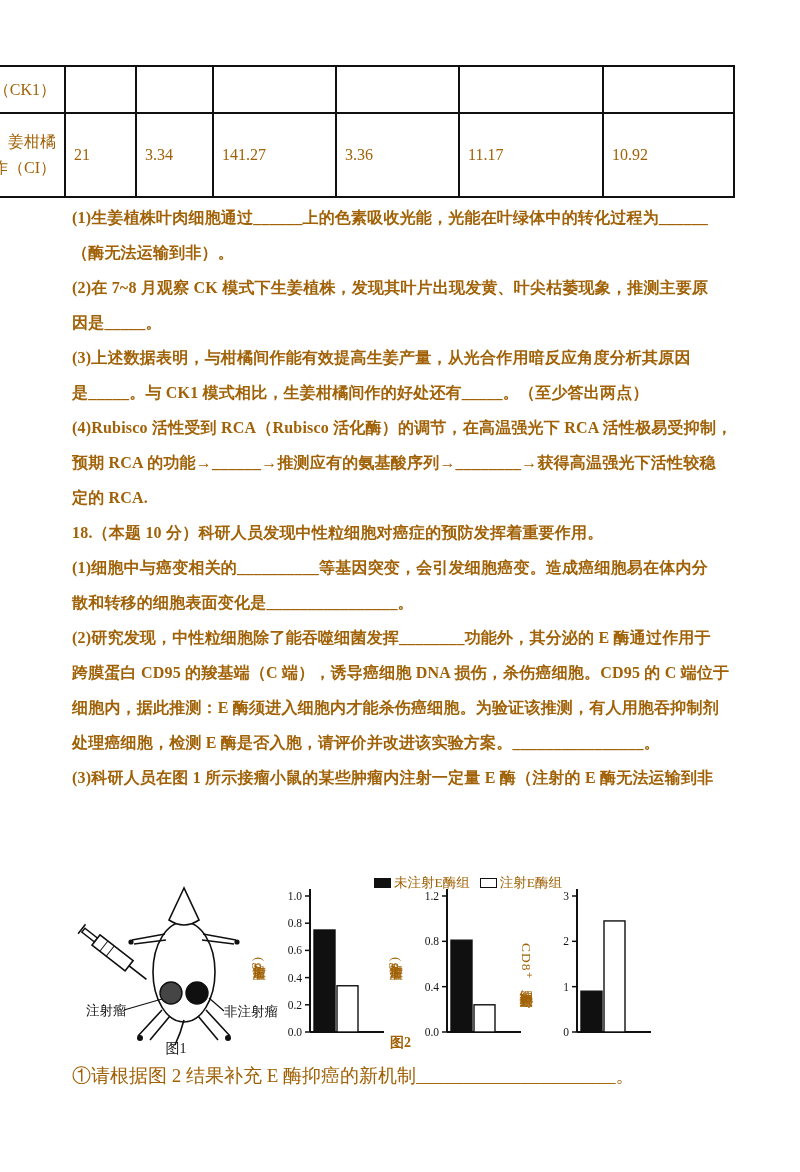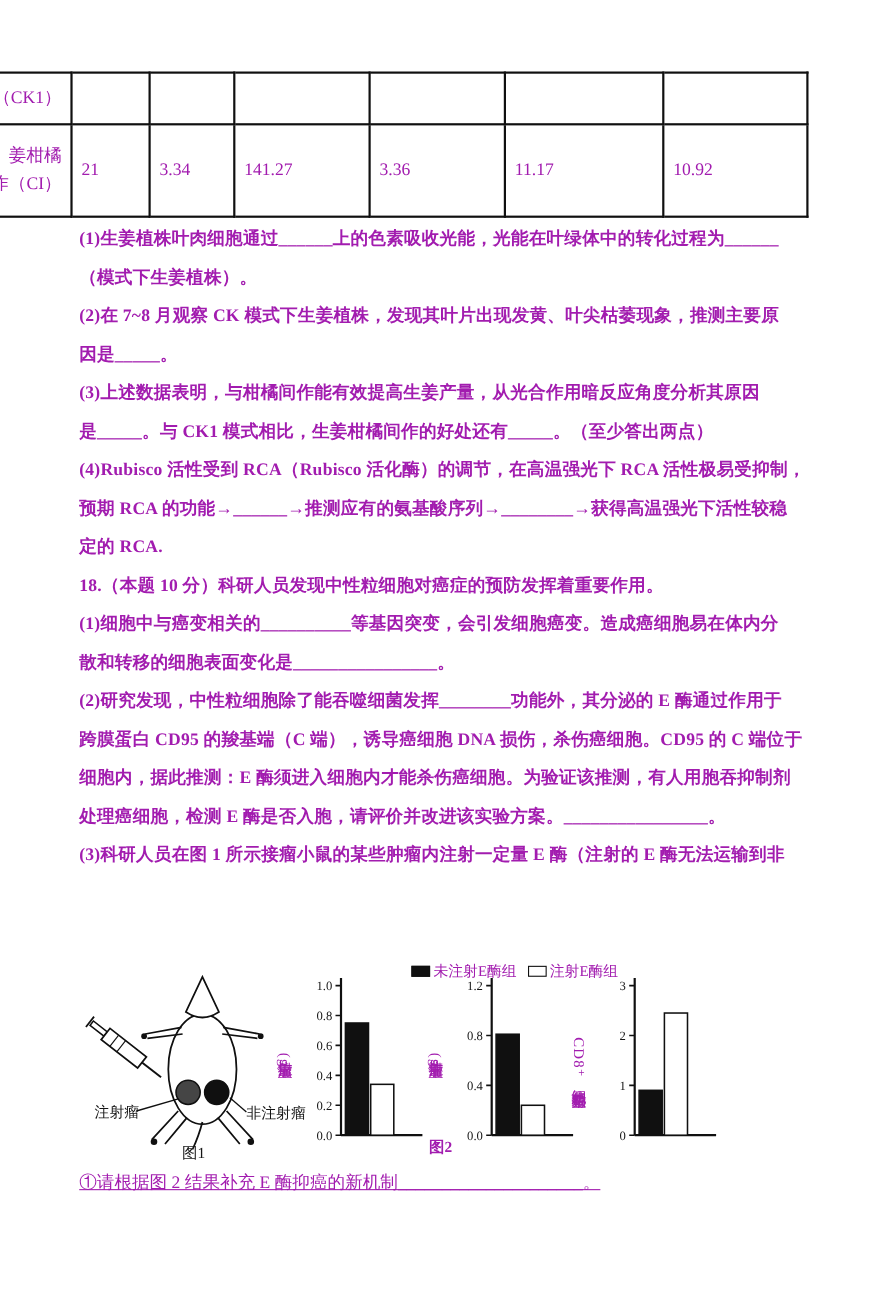--- a/index.html
+++ b/index.html
@@ -1,32 +1,32 @@
 <!DOCTYPE html>
 <html><head>
 <meta charset="utf-8">
 <style>
   html,body{margin:0;padding:0;background:#ffffff;}
   .page{
     position:relative;width:800px;height:1172px;background:#ffffff;overflow:hidden;
-    font-family:"Liberation Serif","DejaVu Serif",serif;color:#a21caf;
+    font-family:"Liberation Serif","DejaVu Serif",serif;color:#a16207;
   }
   
   .tbl-wrap{position:absolute;top:65px;left:-50px;}
   table.exam{border-collapse:collapse;table-layout:fixed;}
   table.exam td{
     border:2px solid #101010;font-size:16px;vertical-align:middle;
     padding:0 8px;white-space:nowrap;
   }
   td.hdr{text-align:right;padding-right:7px;}
   .hdr-line{line-height:26px;}
   
   .textblock{position:absolute;left:72px;top:200px;width:690px;font-weight:bold;}
   .tline{height:35px;line-height:35px;font-size:16px;white-space:nowrap;letter-spacing:0.2px;}
-  .subline{position:absolute;left:72px;top:1058px;height:35px;line-height:35px;font-size:16px;white-space:nowrap;text-decoration:underline;}
+  .subline{position:absolute;left:72px;top:1058px;height:35px;line-height:35px;font-size:19px;white-space:nowrap;}
   
   .fig-mouse{position:absolute;left:66px;top:880px;}
   .legend{position:absolute;left:330px;top:874px;display:flex;align-items:center;gap:10px;
           font-size:13.5px;white-space:nowrap;padding-left:44px;}
   .legend .item{display:flex;align-items:center;gap:3px;}
   .sw{width:17px;height:10px;border:1.5px solid #101010;display:inline-block;box-sizing:border-box;}
   .sw.black{background:#101010;}
   .sw.white{background:#ffffff;}
   .chart{position:absolute;width:145px;height:172px;}
   .chart .ylabel{
@@ -72,21 +72,21 @@
         <td>3.36</td>
         <td>11.17</td>
         <td>10.92</td>
       </tr>
     </tbody>
       </table>
   </div>
 
   <div class="textblock">
     <div class="tline">(1)生姜植株叶肉细胞通过______上的色素吸收光能，光能在叶绿体中的转化过程为______</div>
-    <div class="tline">（模式下生姜植株）。</div>
+    <div class="tline">（酶无法运输到非）。</div>
     <div class="tline">(2)在 7~8 月观察 CK 模式下生姜植株，发现其叶片出现发黄、叶尖枯萎现象，推测主要原</div>
     <div class="tline">因是_____。</div>
     <div class="tline">(3)上述数据表明，与柑橘间作能有效提高生姜产量，从光合作用暗反应角度分析其原因</div>
     <div class="tline">是_____。与 CK1 模式相比，生姜柑橘间作的好处还有_____。（至少答出两点）</div>
     <div class="tline">(4)Rubisco 活性受到 RCA（Rubisco 活化酶）的调节，在高温强光下 RCA 活性极易受抑制，</div>
     <div class="tline">预期 RCA 的功能→______→推测应有的氨基酸序列→________→获得高温强光下活性较稳</div>
     <div class="tline">定的 RCA.</div>
     <div class="tline">18.（本题 10 分）科研人员发现中性粒细胞对癌症的预防发挥着重要作用。</div>
     <div class="tline">(1)细胞中与癌变相关的__________等基因突变，会引发细胞癌变。造成癌细胞易在体内分</div>
     <div class="tline">散和转移的细胞表面变化是________________。</div>

